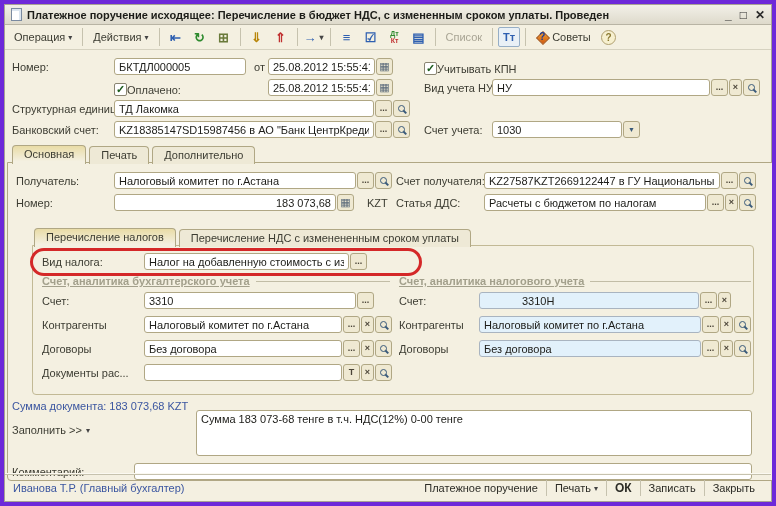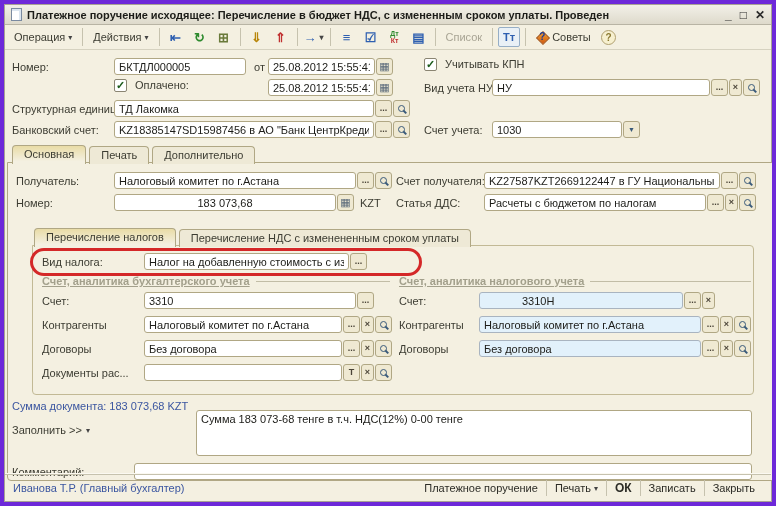--- a/index.html
+++ b/index.html
@@ -71,21 +71,21 @@
   .sbtn .gi{ font-size:11px; font-weight:normal; color:#5a6a7a; }
   .mag{ position:relative; width:10px; height:10px; }
   .mag::before{ content:""; position:absolute; left:1px; top:1px; width:5px; height:5px;
     border:1.5px solid #3a5a7a; border-radius:50%; }
   .mag::after{ content:""; position:absolute; left:6.5px; top:7px; width:4px; height:1.5px;
     background:#3a5a7a; transform:rotate(45deg); }
   .chk{ position:relative; width:13px; height:13px; background:#fff;
     border:1px solid #8a8572; border-radius:2px; flex:none; cursor:pointer; }
   .chk.checked::after{ content:"✓"; position:absolute; left:1px; top:-1px;
     color:#1c5c1c; font-size:11px; font-weight:bold; }
-  .chkrow{ position:absolute; display:flex; align-items:flex-start; gap:8px; height:17px; }
+  .chkrow{ position:absolute; display:flex; align-items:flex-end; gap:0; height:17px; }
   
   .tabs{ position:absolute; display:flex; align-items:flex-end; }
   .tab{
     border:1px solid #b0a784; border-bottom:none; border-radius:4px 4px 0 0;
     background:#eee9d6; padding:2px 11px 3px; margin-right:3px; cursor:pointer;
     white-space:nowrap; position:relative; z-index:1;
   }
   .tab.active{ background:linear-gradient(#e9dca6,#f4f0e1 85%); z-index:3; padding-bottom:4px; }
   .panel{
     position:absolute; left:3px; width:770px; top:158px; height:319px;
@@ -300,25 +300,25 @@
     <input class="inp" style="width: 236px;" readonly="" value="KZ27587KZT2669122447 в ГУ Национальный Банк">
     <button class="sbtn">
         <span>...</span>
       </button>
     <button class="sbtn">
         <span class="mag"></span>
       </button>
   </div>
   <span class="lbl" style="left:12px; top:193px">Номер:</span>
   <div class="fgrp" style="left:110px; top:190px">
-    <input class="inp ra" style="width: 222px; text-align: center;" readonly="" value="183 073,68">
+    <input class="inp ra" style="width: 222px;" readonly="" value="183 073,68">
     <button class="sbtn">
         <span class="gi">▦</span>
       </button>
-    <span class="lbl" style="position:static; margin-left:6px; align-self:center">KZT</span>
+    <span class="lbl" style="position:static; margin-left:13px; align-self:center">KZT</span>
   </div>
   <span class="lbl" style="left:392px; top:193px">Статья ДДС:</span>
   <div class="fgrp" style="left:480px; top:190px">
     <input class="inp" style="width: 222px;" readonly="" value="Расчеты с бюджетом по налогам">
     <button class="sbtn">
         <span>...</span>
       </button>
     <button class="sbtn narrow">
         <span>×</span>
       </button>
@@ -391,21 +391,21 @@
     <button class="sbtn narrow">
         <span>×</span>
       </button>
     <button class="sbtn">
         <span class="mag"></span>
       </button>
   </div>
 
   <span class="lbl" style="left:395px; top:291px">Счет:</span>
   <div class="fgrp" style="left:475px; top:288px">
-    <input class="inp blue" style="width: 204px; padding-left: 42px;" readonly="" value="3310Н">
+    <input class="inp blue" style="width: 220px; padding-left: 42px;" readonly="" value="3310Н">
     <button class="sbtn">
         <span>...</span>
       </button>
     <button class="sbtn narrow">
         <span>×</span>
       </button>
   </div>
   <span class="lbl" style="left:395px; top:315px">Контрагенты</span>
   <div class="fgrp" style="left:475px; top:312px">
     <input class="inp blue" style="width: 222px;" readonly="" value="Налоговый комитет по г.Астана">

